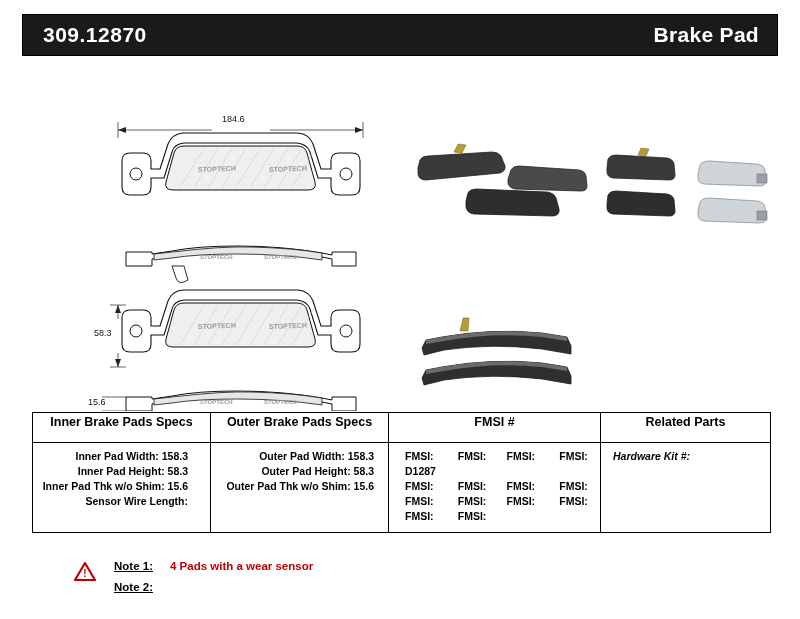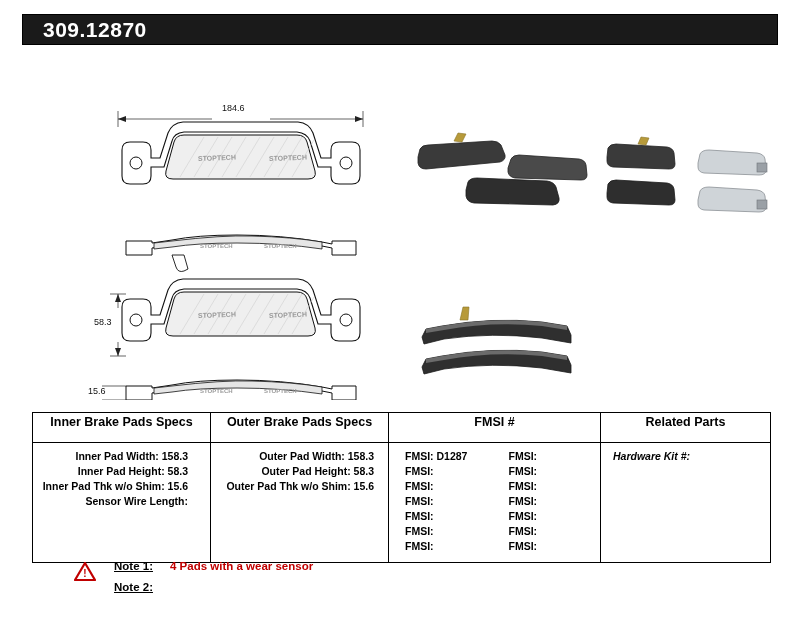--- a/index.html
+++ b/index.html
@@ -19,21 +19,21 @@
     position: absolute;
     left: 22px;
     top: 14px;
     width: 756px;
     height: 590px;
   }
 
   
   .header {
     position: relative;
-    height: 31px;
+    height: 42px;
     background: #1a1a1a;
     color: #ffffff;
     border: 1px solid #000;
     box-sizing: border-box;
   }
   .header .part-number {
     position: absolute;
     left: 20px;
     top: 50%;
     transform: translateY(-50%);
@@ -102,21 +102,21 @@
   .spec-list li {
     line-height: 15px;
     font-weight: bold;
     font-size: 10.5px;
   }
   .spec-list.right li { text-align: right; padding-right: 18px; }
   .spec-list.rightish li { text-align: right; padding-right: 10px; }
 
   .fmsi-grid {
     display: grid;
-    grid-template-columns: 1fr 1fr;
+    grid-template-columns: 1fr 1fr 1fr 1fr;
     row-gap: 0px;
     column-gap: 0px;
   }
   .fmsi-grid div {
     font-size: 10.5px;
     font-weight: bold;
     line-height: 15px;
   }
   .fmsi-grid .c1 { padding-left: 12px; }
   .fmsi-grid .c2 { padding-left: 14px; }
@@ -166,20 +166,21 @@
     height: 19px;
   }
 </style>
 </head>
 <body>
 
 <div class="page">
 
   <div class="header">
     <div class="part-number">309.12870</div>
+    <div class="doc-type">Brake Pad</div>
   </div>
 
   <div class="drawing-area">
 
     <svg class="diagram" width="756" height="355" viewBox="0 0 756 355">
       <g fill="none" stroke="#111" stroke-width="1">
 
         <g stroke="#222" stroke-width="0.7">
           <line x1="96" y1="66" x2="96" y2="82"></line>
           <line x1="341" y1="66" x2="341" y2="82"></line>

